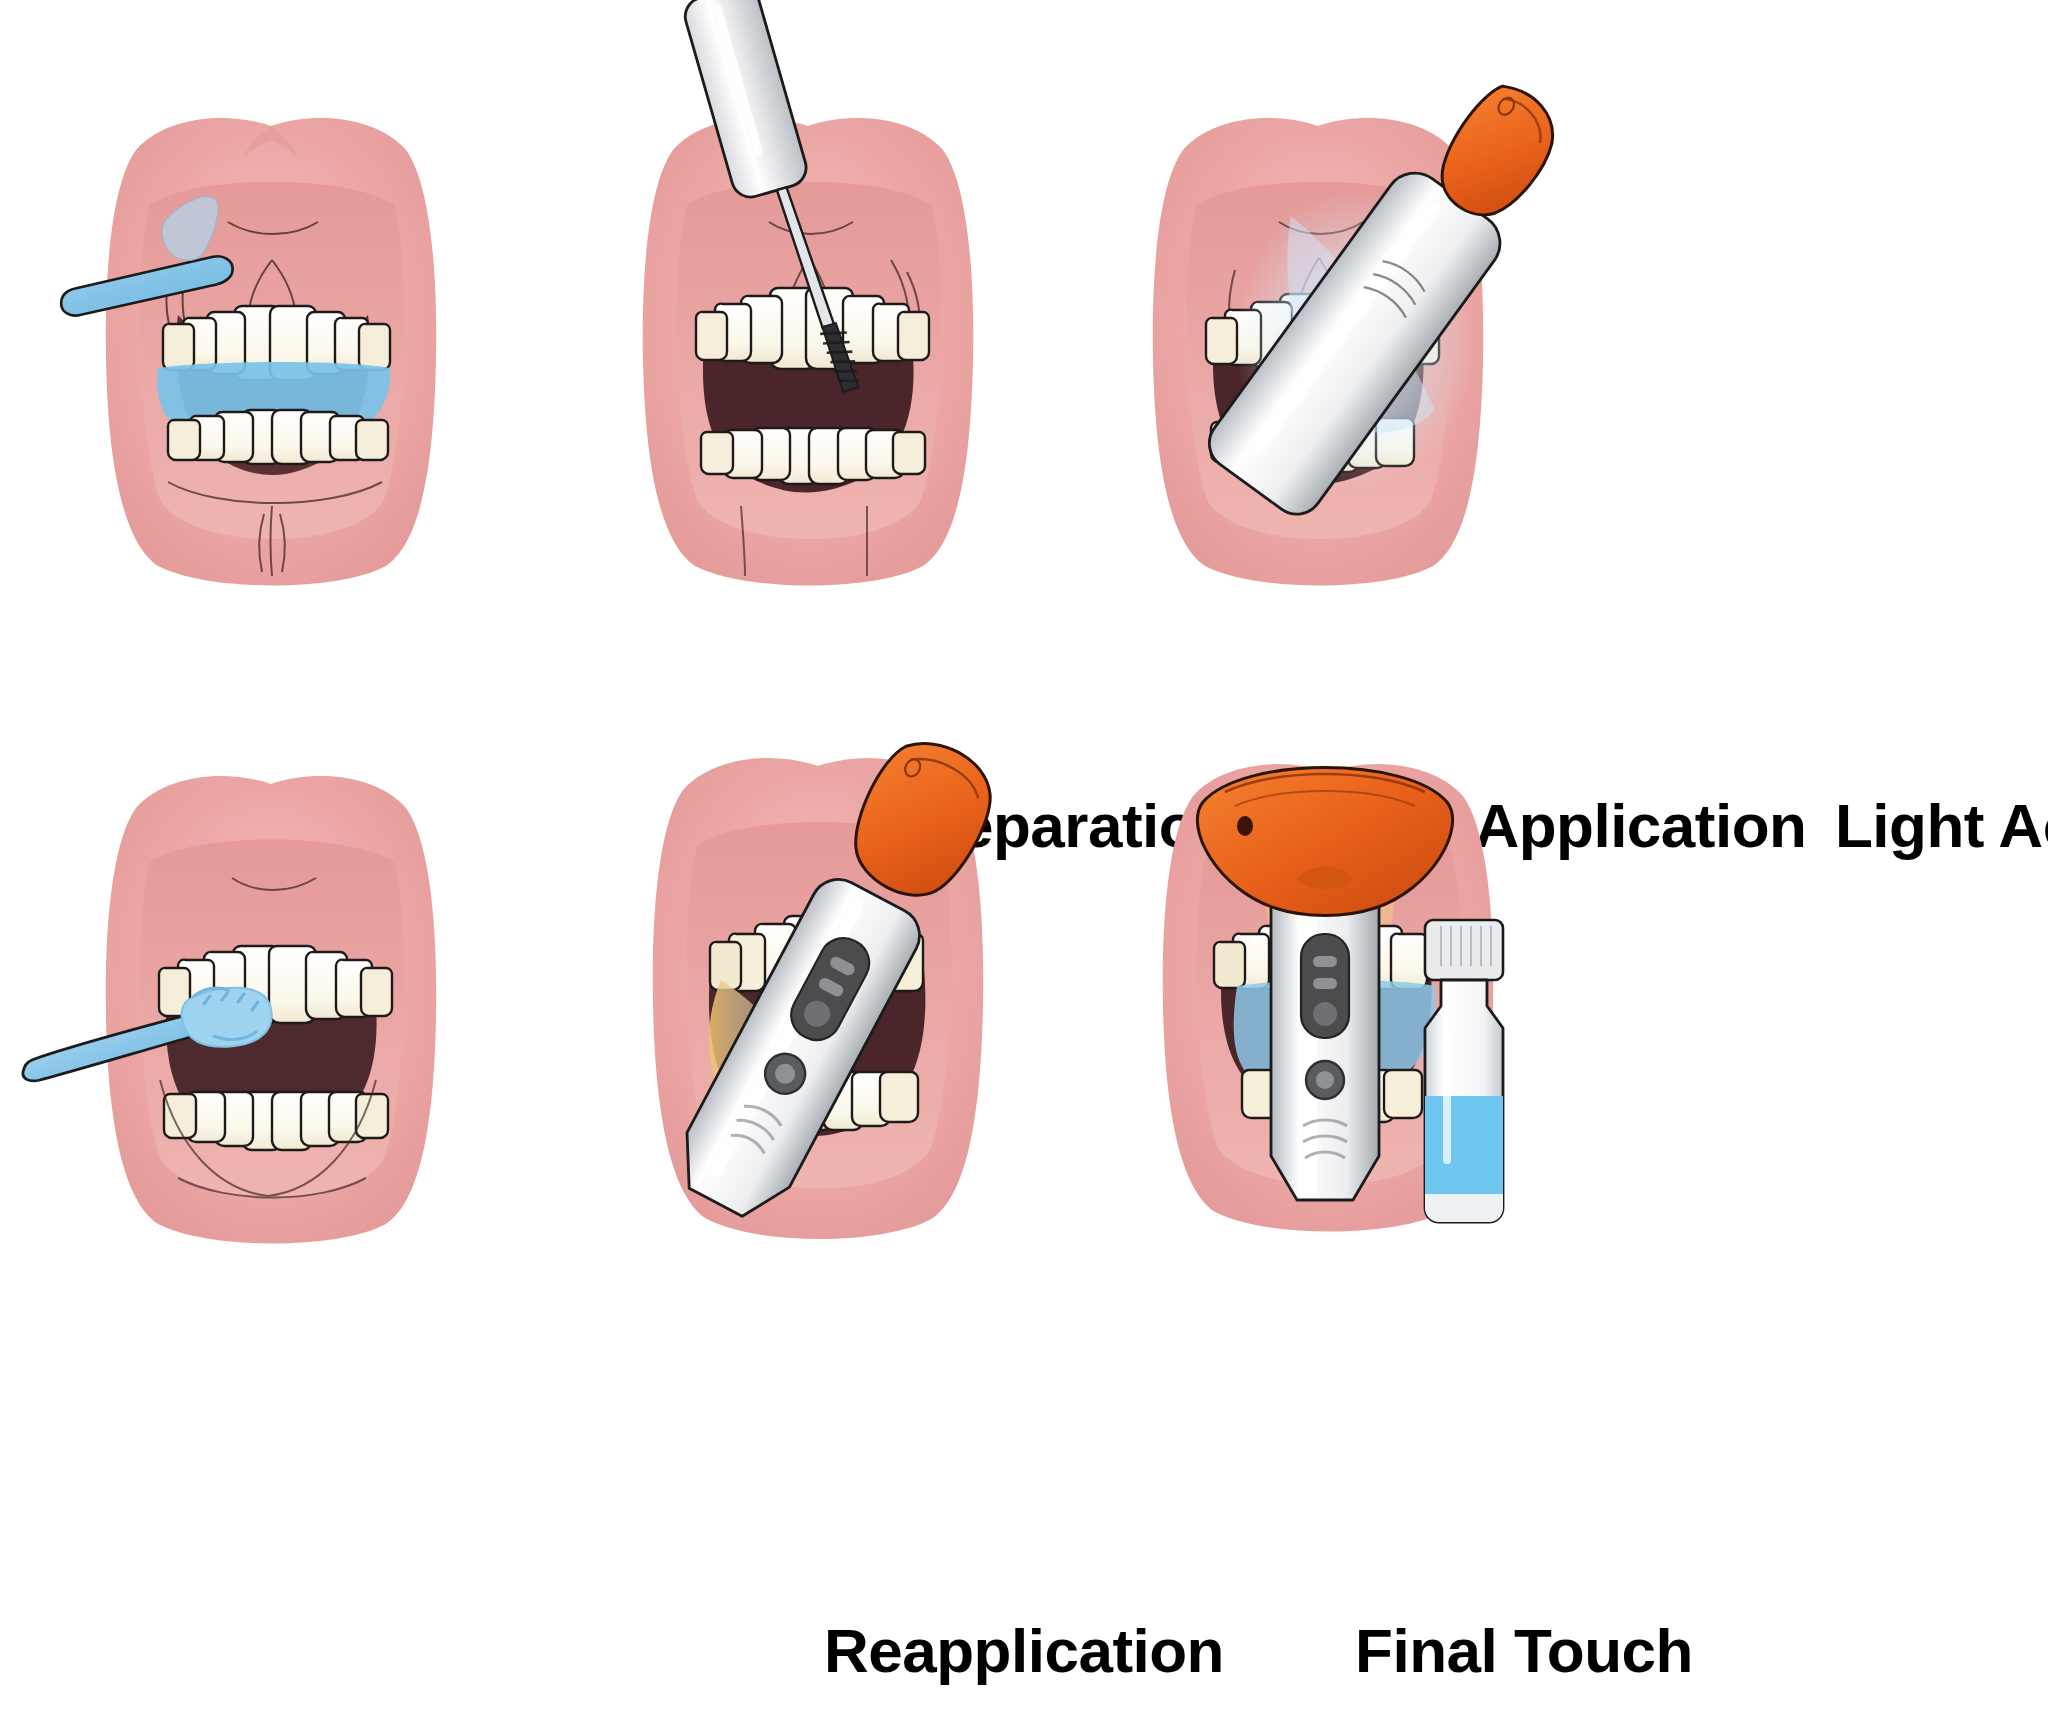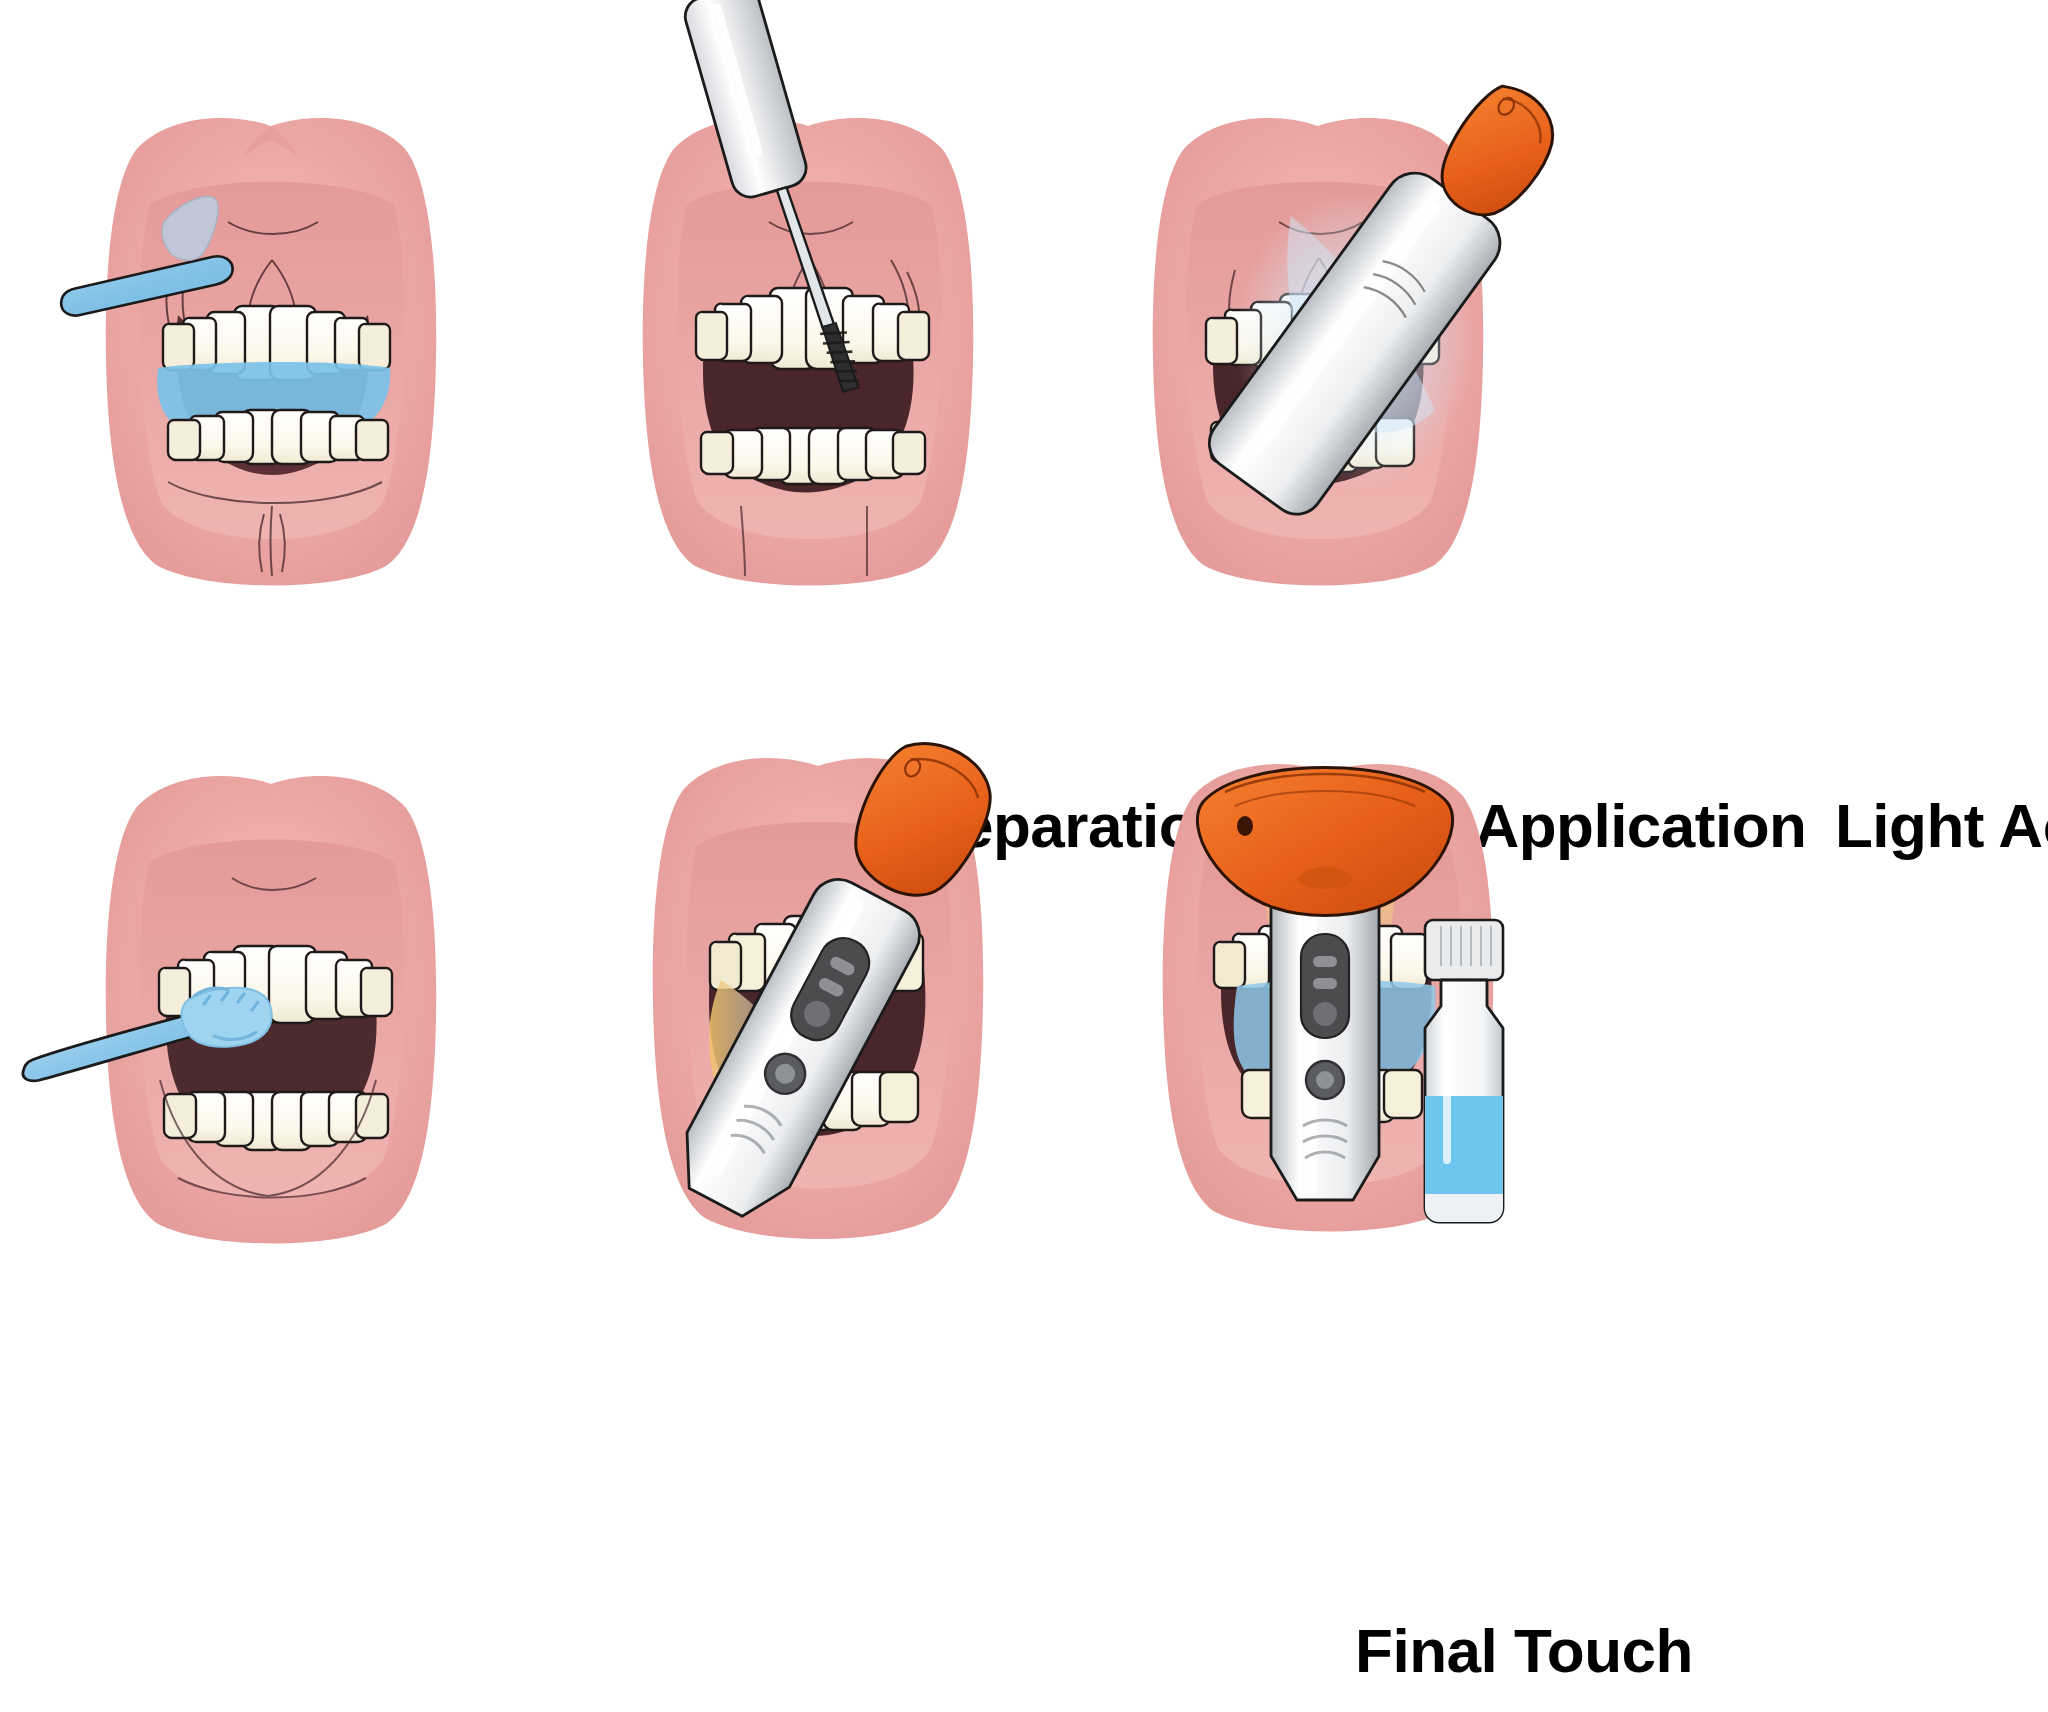--- a/index.html
+++ b/index.html
@@ -366,20 +366,21 @@
       <g>
         <path d="M14 300 C40 290 120 268 180 252 C194 248 202 252 200 260 C198 268 188 272 176 276 C120 292 46 314 22 320 C10 323 4 318 5 312 C6 306 9 302 14 300 Z" fill="url(#spatG4)" stroke="#1b1b1b" stroke-width="2.8" stroke-linejoin="round"></path>
         <g>
           <path d="M170 240 C190 228 222 224 240 232 C256 240 258 262 246 274 C232 288 198 290 180 282 C164 274 158 250 170 240 Z" fill="#9ed4f0" stroke="#7fc0e4" stroke-width="2"></path>
           <path d="M176 236 C186 228 200 226 210 230 M196 276 C210 282 228 280 238 272" fill="none" stroke="#74b6de" stroke-width="3" stroke-linecap="round"></path>
           <path d="M186 244 L192 236 M204 240 L210 232 M220 242 L226 234 M234 250 L240 242" stroke="#6fb2dc" stroke-width="3" stroke-linecap="round"></path>
         </g>
       </g>
     </svg>
   </div>
+  <div class="caption" id="c4">Reapplication</div>
 
   <div class="panel" id="p5">
     <svg class="stage" viewBox="0 0 520 500">
       <defs>
         <radialGradient id="gumG5" cx="50%" cy="45%" r="62%">
           <stop offset="0%" stop-color="#f6c8c6"></stop>
             <stop offset="60%" stop-color="#eda9a7"></stop>
             <stop offset="100%" stop-color="#e49b99"></stop>
         </radialGradient>
         <linearGradient id="innerG5" x1="0" y1="0" x2="0" y2="1">

